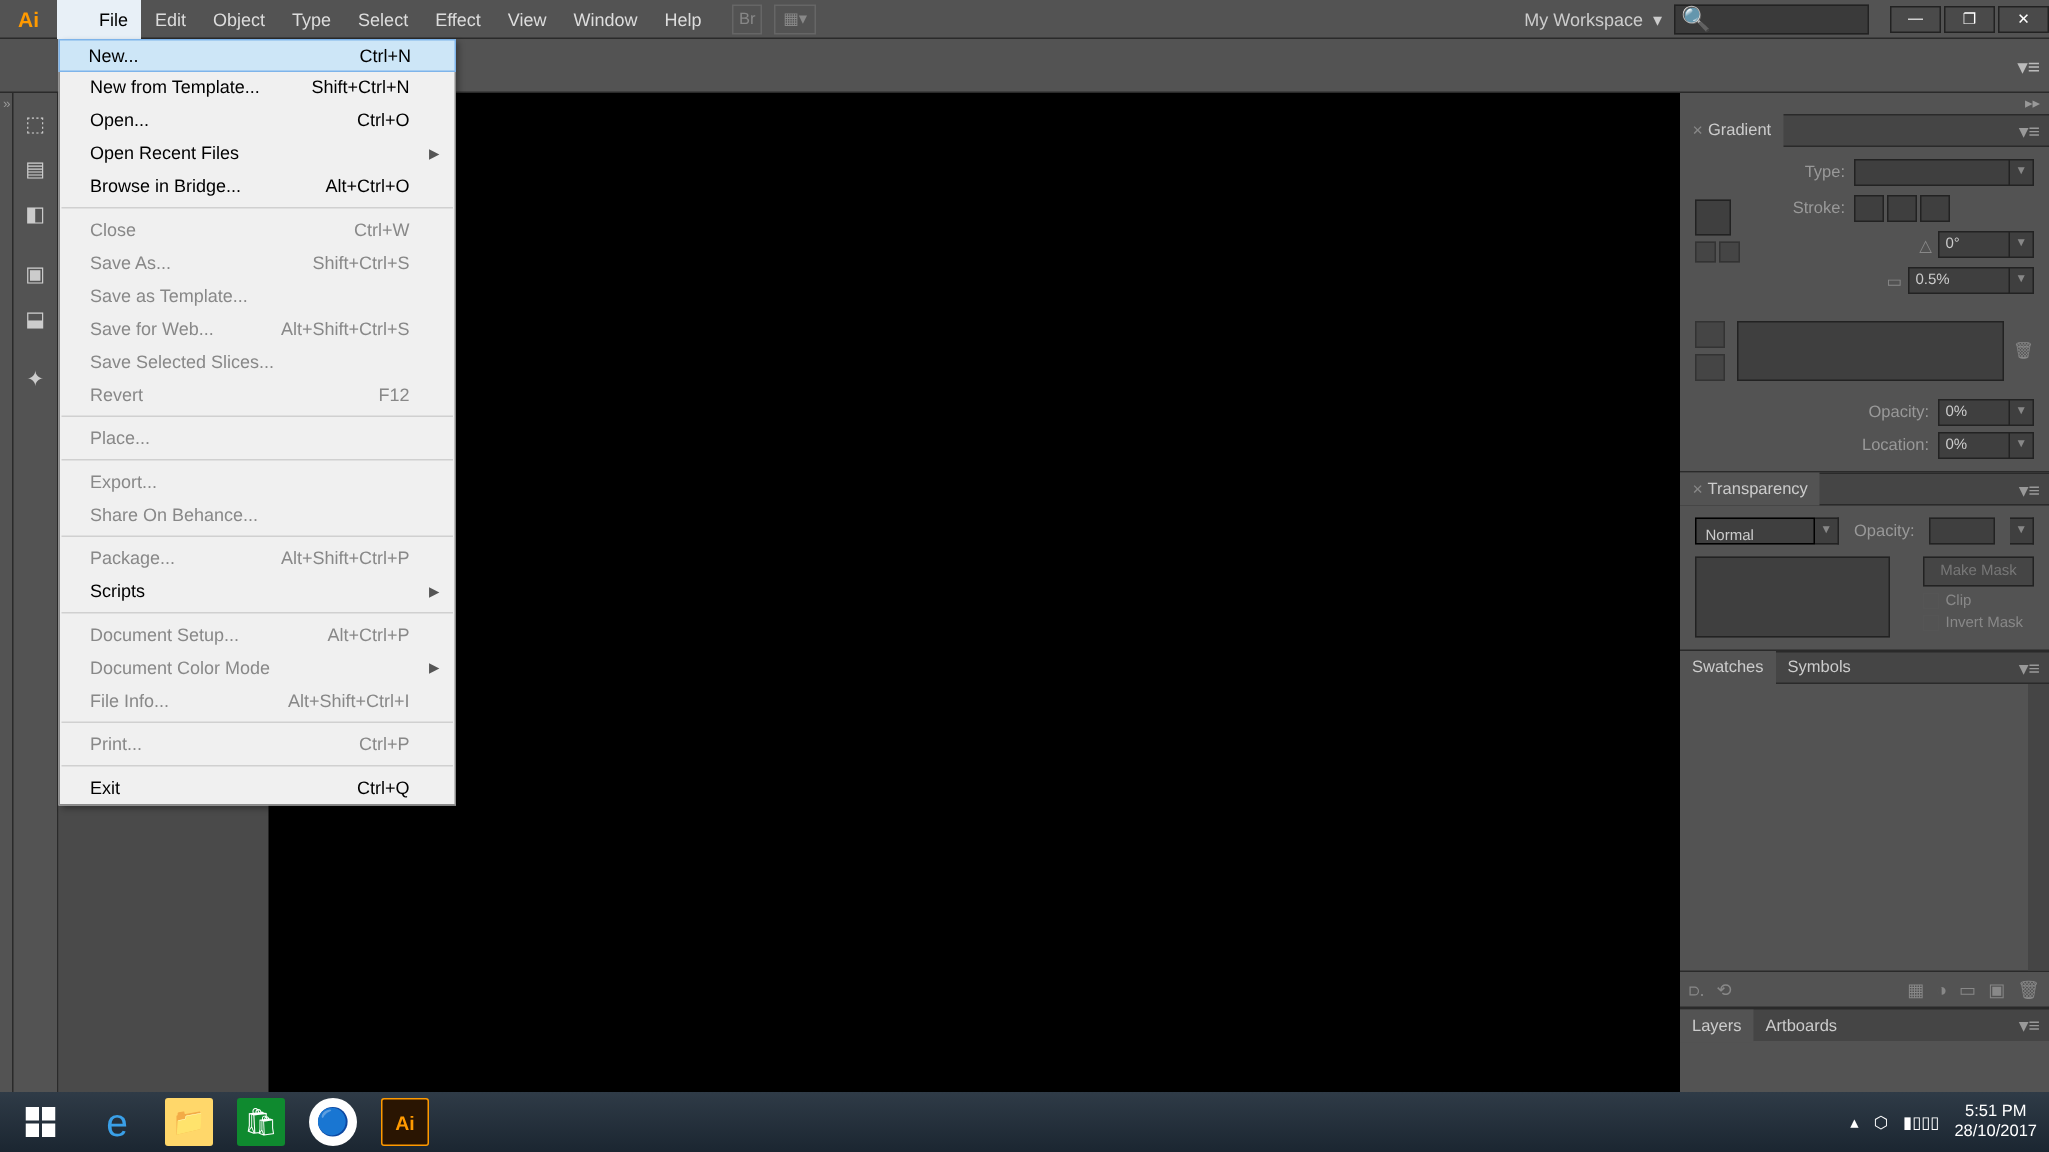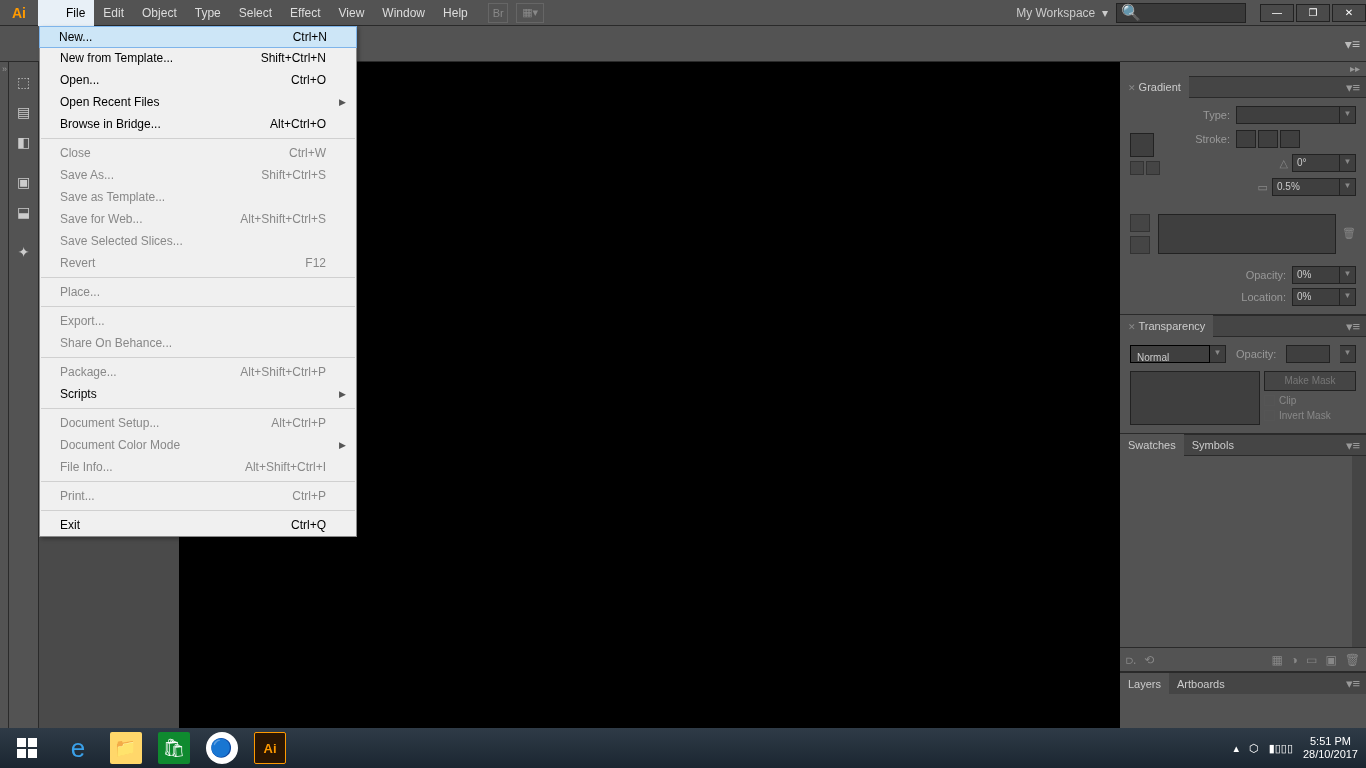--- a/index.html
+++ b/index.html
@@ -53,34 +53,34 @@
 .grad-icon-sm { width:20px; height:18px; background:#454545; border:1px solid #333; }
 .grad-ramp { height:40px; border:1px solid #222; background:#3f3f3f; margin:6px 0; flex:1; }
 .grad-trash { width:14px; height:14px; color:#888; margin-left:6px; align-self:center; }
 .grad-ol { display:flex; justify-content:flex-end; align-items:center; margin-top:4px; }
 .grad-ol .grad-label { width:auto; margin-right:6px; }
 .grad-ol .grad-field { flex:none; width:48px; }
 
 .trans-row1 { display:flex; align-items:center; gap:10px; margin-bottom:8px; }
 .trans-sel { height:18px; background:#3f3f3f; border:1px solid #000000; padding:4px 6px; line-height:16px; color:#ccc; font-size:10px; width:80px; }
 .trans-op-field { width:42px; }
-.trans-row2 { display:flex; gap:4px; }
+.trans-row2 { display:flex; gap:22px; }
 .trans-thumb { width:130px; height:54px; border:1px solid #222; background:#3f3f3f; }
 .trans-right { flex:1; display:flex; flex-direction:column; gap:4px; font-size:10px; }
 .make-mask { height:20px; border:1px solid #222; background:#454545; text-align:center; line-height:18px; color:#777; }
 .chk-row { display:flex; align-items:center; gap:4px; color:#888; }
 .chk { width:11px; height:11px; border:1px solid #555; }
 
 .swatches-body { height:192px; border-bottom:1px solid #2a2a2a; position:relative; }
 .swatches-body .scroll-v { position:absolute; right:0; top:0; bottom:0; width:14px; background:#454545; }
 .swatches-foot { height:24px; display:flex; align-items:center; padding:0 6px; gap:8px; color:#888; font-size:12px; border-bottom:1px solid #2a2a2a; }
 .swatches-foot .sp { flex:1; }
 
 
-.dropdown { position:absolute; left:39px; top:26px; width:318px; background:#f0f0f0; border:1px solid #8a8a8a; box-shadow:2px 2px 4px rgba(0,0,0,.3); z-index:100; }
+.dropdown { position:absolute; left:39px; top:26px; width:265px; background:#f0f0f0; border:1px solid #8a8a8a; box-shadow:2px 2px 4px rgba(0,0,0,.3); z-index:100; }
 .dd-item { height:22px; display:flex; align-items:center; padding:0 30px 0 20px; font-size:12px; color:#000; position:relative; }
 .dd-item.disabled { color:#888; }
 .dd-item.hl { background:#cde6f7; border:1px solid #7eb4ea; height:22px; margin:-1px; padding:0 29px 0 19px; }
 .dd-shortcut { margin-left:auto; color:#000; font-size:12px; }
 .dd-item.disabled .dd-shortcut { color:#888; }
 .dd-sep { height:1px; background:#d0d0d0; margin:3px 1px; }
 .dd-sub { position:absolute; right:10px; font-size:9px; color:#555; }
 
 
 .taskbar { position:absolute; bottom:0; left:0; right:0; height:40px; background:linear-gradient(#2f3b47,#1b2631); display:flex; align-items:center; }

